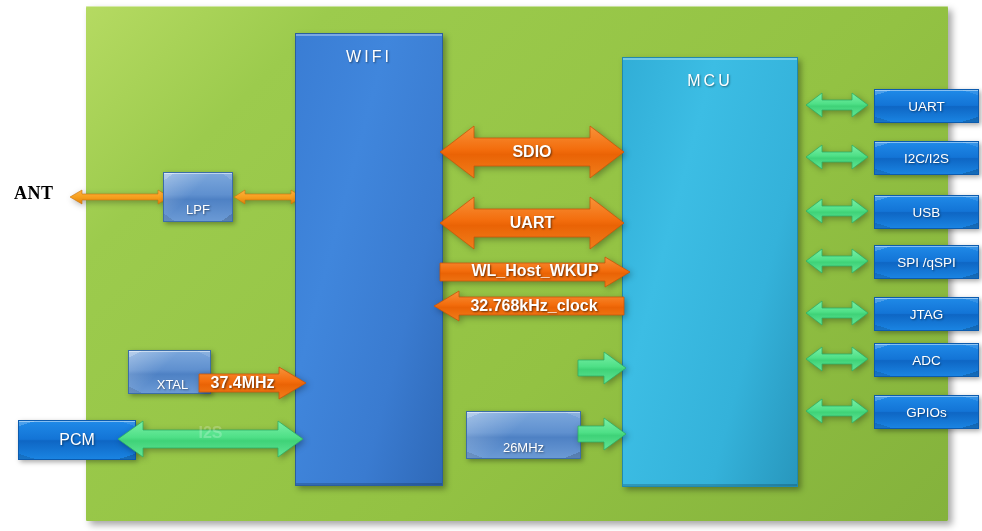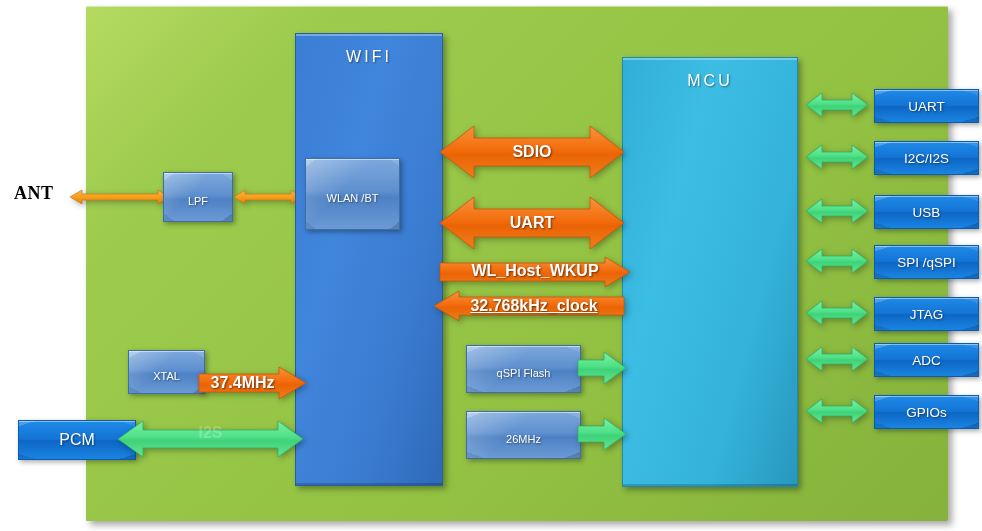--- a/index.html
+++ b/index.html
@@ -39,22 +39,22 @@
       linear-gradient(180deg,#7ba7dc 0%,#5f90cf 45%,#4e81c4 55%,#6b9ad5 100%);
     border:1px solid #3c6ea8;
     box-shadow:2px 2px 5px rgba(0,0,0,.35),
                inset 0 1px 0 rgba(255,255,255,.5);}
   .bevel::before{content:"";position:absolute;inset:0;pointer-events:none;
     background:
       linear-gradient(to bottom right,rgba(255,255,255,.22) 0,rgba(255,255,255,.22) 6px,transparent 6px) top left/50% 50% no-repeat,
       linear-gradient(to bottom left,rgba(255,255,255,.12) 0,rgba(255,255,255,.12) 6px,transparent 6px) top right/50% 50% no-repeat,
       linear-gradient(to top right,rgba(0,0,0,.10) 0,rgba(0,0,0,.10) 6px,transparent 6px) bottom left/50% 50% no-repeat,
       linear-gradient(to top left,rgba(0,0,0,.16) 0,rgba(0,0,0,.16) 6px,transparent 6px) bottom right/50% 50% no-repeat;}
-  .bevel .lbl{position:relative;top:4px;display:flex;align-items:center;justify-content:center;
-    height:100%;font-size:11px;}
+  .bevel .lbl{position:relative;top:12px;display:flex;align-items:center;justify-content:center;
+    height:100%;font-size:13px;}
 
   
   .periph{position:absolute;width:103px;height:32px;
     background:
       linear-gradient(180deg,#1f8ae8 0%,#1374d6 48%,#0e66c4 52%,#1a84e2 100%);
     border:1px solid #0c5bae;
     box-shadow:2px 2px 5px rgba(0,0,0,.35), inset 0 1px 0 rgba(255,255,255,.45);}
   .periph::before{content:"";position:absolute;inset:0;pointer-events:none;
     background:
       linear-gradient(to bottom right,rgba(255,255,255,.20) 0,rgba(255,255,255,.20) 5px,transparent 5px) top left/50% 50% no-repeat,
@@ -106,23 +106,20 @@
   <div class="arrow" style="left:234px;top:188px;width:68px;height:18px;">
     <svg width="68" height="18" viewBox="0 0 68 18">
       <polygon fill="url(#og1)" stroke="#c9730a" stroke-width=".6" points="0,9 11,2 11,6 57,6 57,2 68,9 57,16 57,12 11,12 11,16"></polygon>
     </svg>
   </div>
 
   <div class="wifi-block">
     <div class="lbl block-title">WIFI</div>
   </div>
 
-  <div class="bevel" style="left:305px;top:158px;width:93px;height:70px;">
-    <div class="lbl">WLAN /BT</div>
-  </div>
 
   <div class="mcu-block">
     <div class="lbl block-title">MCU</div>
   </div>
 
   <svg width="0" height="0" style="position:absolute">
     <defs>
       <linearGradient id="og2" x1="0" y1="0" x2="0" y2="1">
         <stop offset="0%" stop-color="#F7933A"></stop>
         <stop offset="45%" stop-color="#F36D0D"></stop>
@@ -156,24 +153,24 @@
     <svg width="190" height="30" viewBox="0 0 190 30">
       <polygon fill="url(#og2)" stroke="#c9560a" stroke-width=".8" points="0,6 165,6 165,0 190,15 165,30 165,24 0,24"></polygon>
     </svg>
     <div class="alabel" style="top:14px;">WL_Host_WKUP</div>
   </div>
 
   <div class="arrow" style="left:434px;top:291px;width:190px;height:30px;">
     <svg width="190" height="30" viewBox="0 0 190 30">
       <polygon fill="url(#og2)" stroke="#c9560a" stroke-width=".8" points="190,6 25,6 25,0 0,15 25,30 25,24 190,24"></polygon>
     </svg>
-    <div class="alabel" style="top:15px;left:10px;text-decoration:underline;">32.768kHz_clock</div>
-  </div>
-
-  <div class="bevel" style="left:128px;top:350px;width:75px;height:42px;">
+    <div class="alabel" style="top:15px;left:10px;">32.768kHz_clock</div>
+  </div>
+
+  <div class="bevel" style="left:128px;top:350px;width:75px;height:42px;padding-left:6px;">
     <div class="lbl">XTAL</div>
   </div>
 
   <div class="arrow" style="left:199px;top:367px;width:107px;height:32px;">
     <svg width="107" height="32" viewBox="0 0 107 32">
       <polygon fill="url(#og2)" stroke="#c9560a" stroke-width=".8" points="0,7 80,7 80,0 107,16 80,32 80,25 0,25"></polygon>
     </svg>
     <div class="alabel" style="top:16px;left:-2px;right:18px;">37.4MHz</div>
   </div>
 
@@ -181,23 +178,20 @@
     <div class="lbl" style="font-size:16px;">PCM</div>
   </div>
 
   <div class="arrow" style="left:118px;top:415px;width:185px;height:48px;">
     <svg width="185" height="48" viewBox="0 0 185 48">
       <polygon fill="url(#gg2)" stroke="#2fae65" stroke-width=".8" points="0,24 25,6 25,15 160,15 160,6 185,24 160,42 160,33 25,33 25,42"></polygon>
     </svg>
     <div class="alabel faint" style="top:18px;">I2S</div>
   </div>
 
-  <div class="bevel" style="left:466px;top:345px;width:113px;height:46px;">
-    <div class="lbl">qSPI Flash</div>
-  </div>
   <div class="arrow" style="left:578px;top:352px;width:48px;height:32px;">
     <svg width="48" height="32" viewBox="0 0 48 32">
       <polygon fill="url(#gg2)" stroke="#2fae65" stroke-width=".8" points="0,8 26,8 26,0 48,16 26,32 26,24 0,24"></polygon>
     </svg>
   </div>
 
   <div class="bevel" style="left:466px;top:411px;width:113px;height:46px;">
     <div class="lbl">26MHz</div>
   </div>
   <div class="arrow" style="left:578px;top:418px;width:48px;height:32px;">

